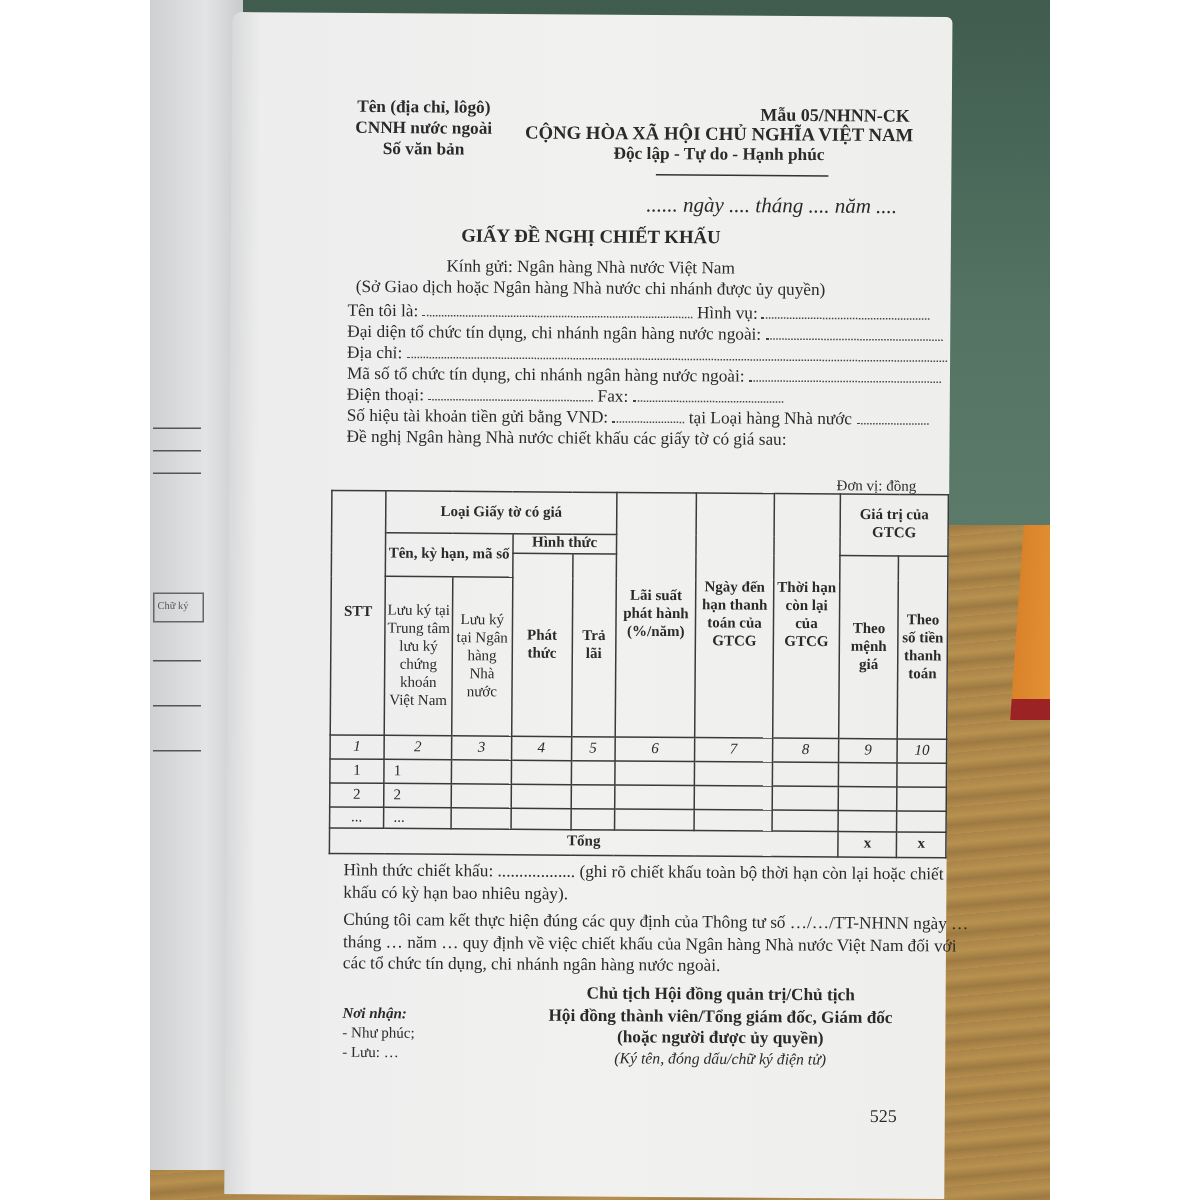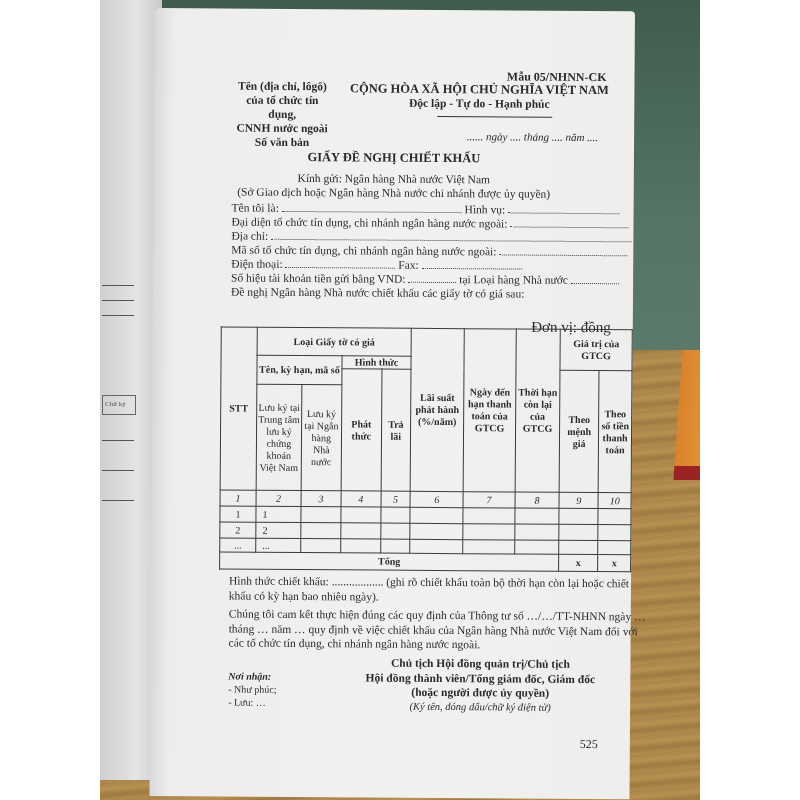--- a/index.html
+++ b/index.html
@@ -22,36 +22,36 @@
           background: linear-gradient(90deg, #cfd0d2 0%, #e3e4e6 60%, #c9cacc 100%); }
   .left-page .box { position: absolute; left: 2px; top: 395px; width: 34px; height: 20px; border: 1px solid #666; font-size: 7px; padding: 4px 2px; color:#555; }
   .left-page .line { position: absolute; left: 2px; height: 1px; background: #555; width: 32px; }
 
   
   .page { position: absolute; left: 55px; top: 8px; width: 480px; height: 788px;
           background: linear-gradient(90deg, #d8d9da 0%, #ededed 4%, #f1f1f0 50%, #eeeeed 100%);
           border-radius: 6px 4px 0 0; transform: rotate(0.4deg); transform-origin: top left; }
 
   .abs { position: absolute; white-space: nowrap; }
-  .hdr-left { left: 78px; top: 70px; width: 100px; text-align: center; font-size: 11.5px; font-weight: bold; line-height: 14px; white-space: normal; }
+  .hdr-left { left: 78px; top: 56px; width: 100px; text-align: center; font-size: 11.5px; font-weight: bold; line-height: 14px; white-space: normal; }
   .form-code { right: 28px; top: 59px; font-size: 12px; font-weight: bold; }
   .nation { left: 190px; top: 72px; width: 270px; text-align: center; font-size: 12.5px; font-weight: bold; line-height: 15px; }
   .motto { left: 190px; top: 87px; width: 270px; text-align: center; font-size: 11.5px; font-weight: bold; }
   .motto-line { position: absolute; left: 283px; top: 106px; width: 115px; height: 1px; background: #333; }
-  .date-line { right: 36px; top: 120px; font-size: 11px; font-style: italic; }
+  .date-line { right: 36px; top: 120px; font-size: 14px; font-style: italic; }
 
   .doc-title { left: 0; width: 480px; top: 141px; text-align: center; font-size: 12.5px; font-weight: bold; }
   .addressee { left: 0; width: 480px; top: 163px; text-align: center; font-size: 11.5px; }
   .addressee2 { left: 0; width: 480px; top: 177px; text-align: center; font-size: 11.5px; }
 
   .field { left: 78px; font-size: 11.5px; }
   .dots { display: inline-block; border-bottom: 1px dotted #444; height: 9px; vertical-align: baseline; }
 
   
-  .unit { right: 22px; top: 308px; font-size: 15px; }
+  .unit { right: 22px; top: 308px; font-size: 10px; }
   .tbl { position: absolute; left: 68px; top: 318px; border-collapse: collapse; font-size: 10px; }
   .tbl td { border: 1px solid #3a3a3a; text-align: center; vertical-align: middle; line-height: 12px; padding: 0 1px; }
   .tbl .b { font-weight: bold; }
   .tbl .i { font-style: italic; }
   .tbl .left { text-align: left; padding-left: 6px; }
 
   .para { left: 78px; font-size: 11.5px; line-height: 14.5px; white-space: normal; width: 420px; }
 
   .recipients { left: 78px; top: 661px; font-size: 10px; line-height: 13px; }
   .recipients .lbl { font-weight: bold; font-style: italic; }
@@ -76,21 +76,20 @@
     <div class="box">Chữ ký</div>
     <div class="line" style="top:440px"></div>
     <div class="line" style="top:470px"></div>
     <div class="line" style="top:500px"></div>
   </div>
 
   <div class="page">
 
     <div class="abs hdr-left">
       <div>Tên (địa chỉ, lôgô)</div>
-      <div>của tổ chức tín dụng,</div>
       <div>CNNH nước ngoài</div>
       <div>Số văn bản</div>
     </div>
     <div class="abs form-code">Mẫu 05/NHNN-CK</div>
     <div class="abs nation">CỘNG HÒA XÃ HỘI CHỦ NGHĨA VIỆT NAM</div>
     <div class="abs motto">Độc lập - Tự do - Hạnh phúc</div>
     <div class="motto-line"></div>
     <div class="abs date-line">...... ngày .... tháng .... năm ....</div>
 
     <div class="abs doc-title">GIẤY ĐỀ NGHỊ CHIẾT KHẤU</div>

